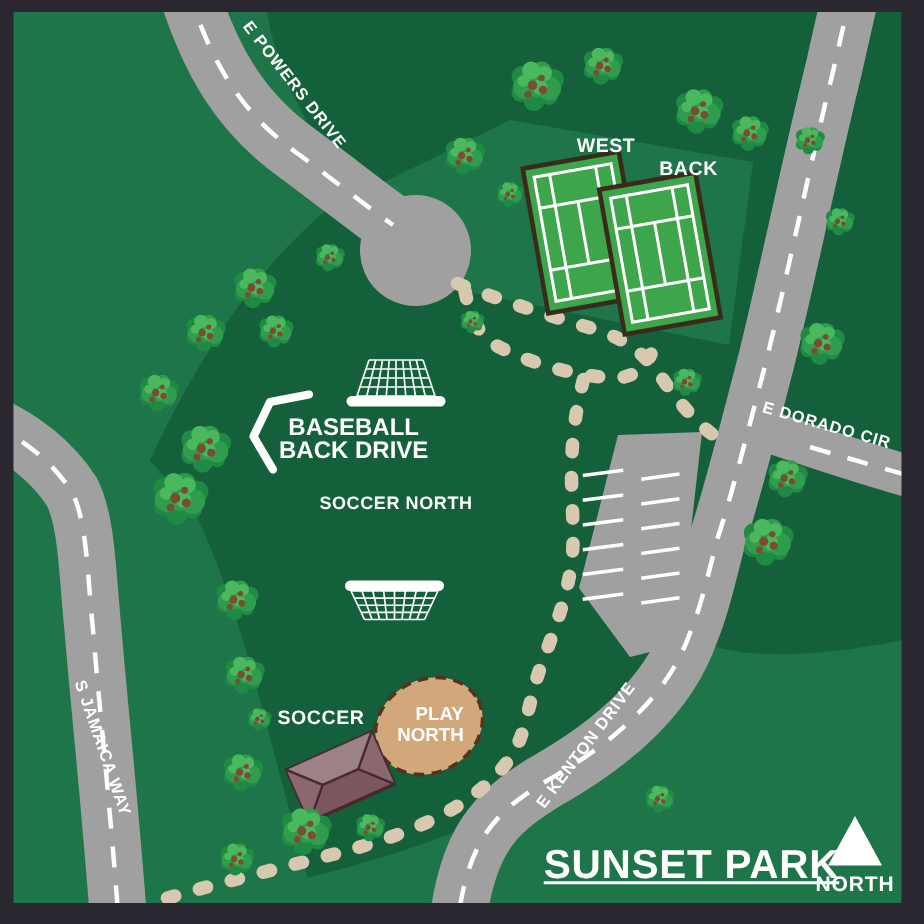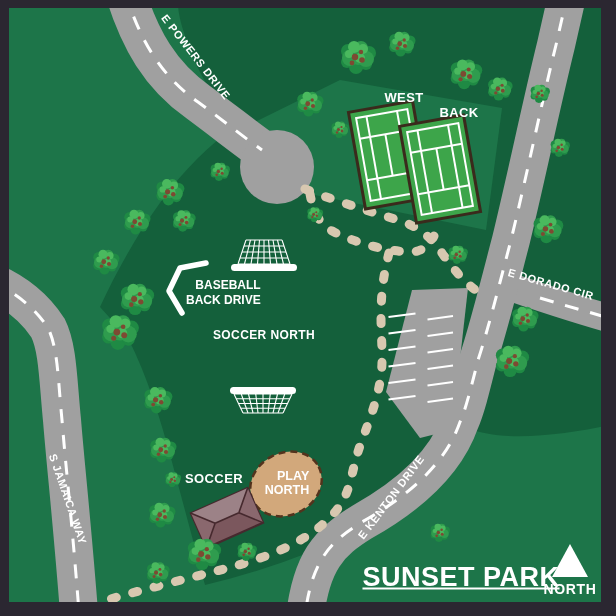--- a/index.html
+++ b/index.html
@@ -6,21 +6,21 @@
   .stage{position:relative;width:616px;height:616px;overflow:hidden;
          font-family:"Liberation Sans",sans-serif;background:#2b2731;}
   svg{position:absolute;left:0;top:0;display:block;}
   .labels{position:absolute;left:0;top:0;width:616px;height:616px;pointer-events:none;}
   .lbl{position:absolute;color:#fff;font-weight:bold;white-space:nowrap;
        transform:translate(-50%,-50%) rotate(var(--r,0deg));}
   .road-lbl{font-size:11px;letter-spacing:.6px;}
   .court-lbl{font-size:13px;letter-spacing:.4px;}
   .fac-lbl{font-size:12px;letter-spacing:.4px;}
   .two-line{text-align:right;line-height:14px;}
-  .baseball{transform:translate(0,-50%);text-align:right;line-height:15px;font-size:12px;}
+  .baseball{transform:translate(0,-50%);text-align:center;line-height:15px;font-size:16px;}
   .title-lbl{font-size:27px;letter-spacing:.5px;text-decoration:underline;}
   .north-lbl{font-size:14px;letter-spacing:.6px;}
 </style>
 </head>
 <body>
 
 <div class="stage">
 
   <svg id="map" width="616" height="616" viewBox="0 0 616 616">
     <g>

